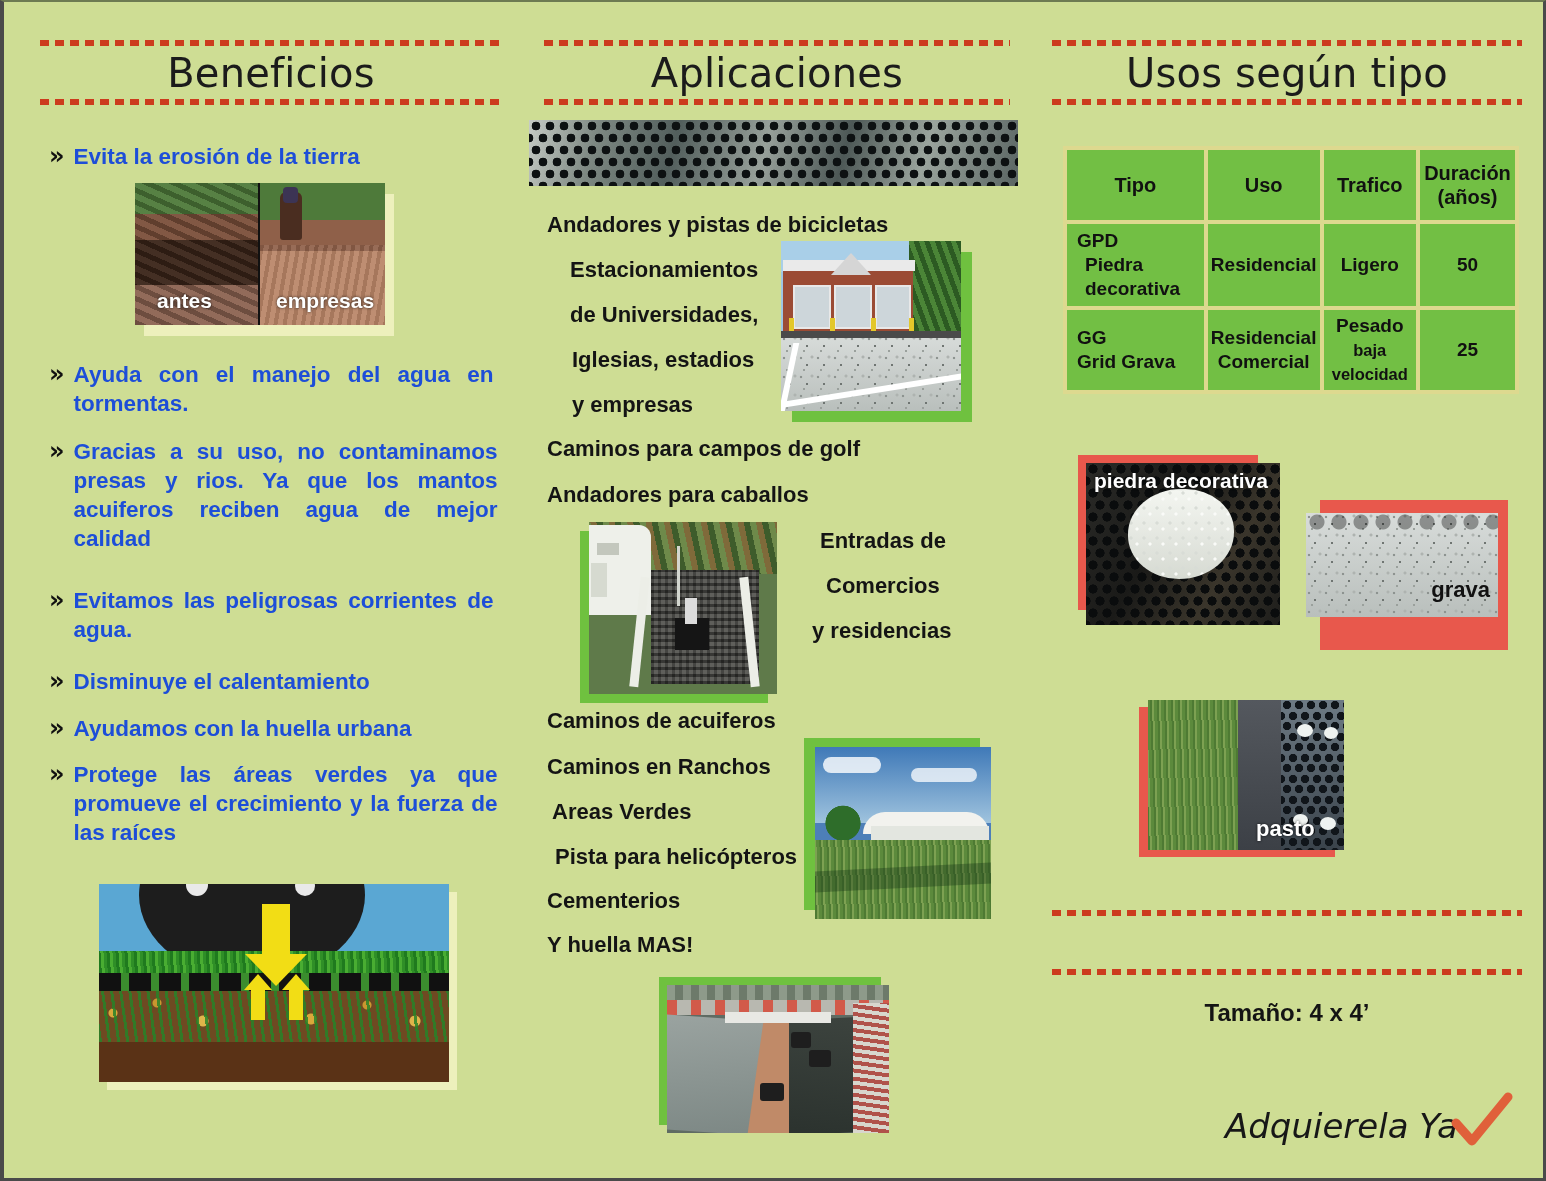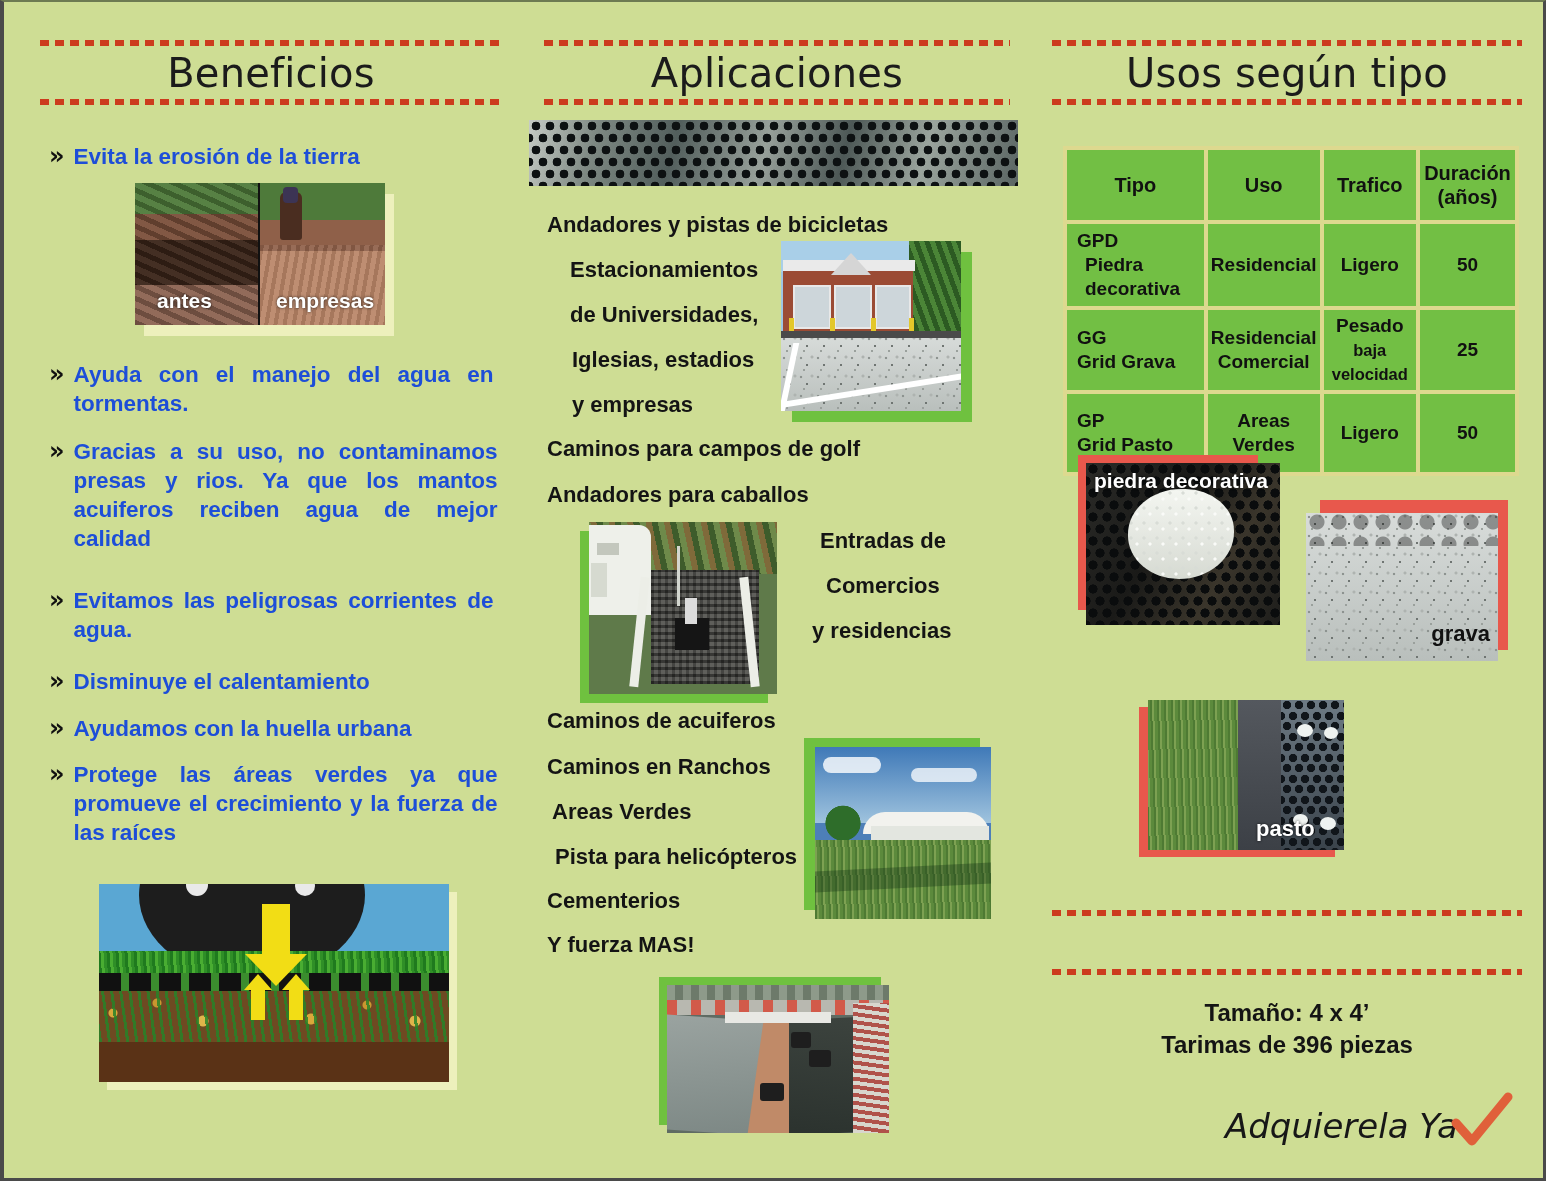--- a/index.html
+++ b/index.html
@@ -226,21 +226,21 @@
   <div class="apptxt" style="left:566px;top:290px;">de Universidades,</div>
   <div class="apptxt" style="left:568px;top:335px;">Iglesias, estadios</div>
   <div class="apptxt" style="left:568px;top:380px;">y  empresas</div>
   <div class="apptxt" style="left:543px;top:424px;">Caminos para campos de golf</div>
   <div class="apptxt" style="left:543px;top:470px;">Andadores para caballos</div>
   <div class="apptxt" style="left:543px;top:696px;">Caminos de acuiferos</div>
   <div class="apptxt" style="left:543px;top:742px;">Caminos en Ranchos</div>
   <div class="apptxt" style="left:548px;top:787px;">Areas Verdes</div>
   <div class="apptxt" style="left:551px;top:832px;">Pista para helicópteros</div>
   <div class="apptxt" style="left:543px;top:876px;">Cementerios</div>
-  <div class="apptxt" style="left:543px;top:920px;">Y fuerza MAS!</div>
+  <div class="apptxt" style="left:543px;top:920px;">Y huella MAS!</div>
 
   <div class="apptxt" style="left:816px;top:516px;">Entradas de</div>
   <div class="apptxt" style="left:822px;top:561px;">Comercios</div>
   <div class="apptxt" style="left:808px;top:606px;">y  residencias</div>
 
   <div class="shadow" style="left:788px;top:250px;width:180px;height:170px;background:#6fc13f;"></div>
   <div class="photo" style="left:777px;top:239px;width:180px;height:170px;background:#9fc6e2;">
     <div style="position:absolute;left:0;top:0;width:100%;height:18%;background:#a9cfe8;"></div>
     <div style="position:absolute;left:128px;top:0;width:52px;height:62%;
          background:repeating-linear-gradient(70deg,#2c5a22 0 5px,#4b8537 5px 10px);"></div>
@@ -346,50 +346,41 @@
       <td>
         <div>Residencial</div>
         <div>Comercial</div>
       </td>
       <td>
         <div>Pesado</div>
         <div class="small" style="font-size:16.5px;">baja velocidad</div>
       </td>
       <td>25</td>
     </tr>
-    <tr>
-      <td class="lft" style="height:70px;">
-        <div>GP</div>
-        <div>Grid Pasto</div>
-      </td>
-      <td>Areas Verdes</td>
-      <td>Ligero</td>
-      <td>50</td>
-    </tr>
   </tbody>
     </table>
 
   <div class="shadow" style="left:1074px;top:453px;width:180px;height:155px;background:#e8584c;"></div>
   <div class="photo honey" style="left:1082px;top:461px;width:194px;height:162px;background-color:#17191a;
               background-image:radial-gradient(circle at 7px 6px,#0a0c0d 4.4px,rgba(0,0,0,0) 4.8px),
                                radial-gradient(circle at 0 18px,#0a0c0d 4.4px,rgba(0,0,0,0) 4.8px),
                                radial-gradient(circle at 14px 18px,#0a0c0d 4.4px,rgba(0,0,0,0) 4.8px),
                                linear-gradient(120deg,#2b2b28,#1a1a18 40%,#3a352b 70%,#1d1d1b);
               background-size:14px 24px,14px 24px,14px 24px,100% 100%;">
     <div style="position:absolute;left:42px;top:26px;width:106px;height:90px;border-radius:50% 46% 52% 48%;
          background:radial-gradient(circle at 40% 35%,#ffffff,#e3e6e0 60%,#c9cdc6 100%);
          background-image:radial-gradient(circle at 3px 4px,#d8dcd6 1.4px,rgba(0,0,0,0) 1.8px),
                           radial-gradient(circle at 9px 10px,#fafbf8 1.4px,rgba(0,0,0,0) 1.8px),
                           linear-gradient(#f4f6f1,#d6dad2);
          background-size:13px 15px,13px 15px,100% 100%;"></div>
     <span class="cap" style="left:8px;top:6px;font-size:21px;">piedra decorativa</span>
   </div>
 
   <div class="shadow" style="left:1316px;top:498px;width:188px;height:150px;background:#e8584c;"></div>
-  <div class="photo gravel" style="left:1302px;top:511px;width:192px;height:148px;">
+  <div class="photo gravel" style="left:1302px;top:511px;width:192px;height:104px;">
     <div style="position:absolute;left:0;top:0;width:100%;height:22%;
          background-image:radial-gradient(circle at 11px 9px,rgba(0,0,0,.35) 7px,rgba(0,0,0,0) 8px);
          background-size:22px 22px;"></div>
     <span class="cap dark" style="right:8px;bottom:14px;font-size:22px;">grava</span>
   </div>
 
   <div class="shadow" style="left:1135px;top:705px;width:196px;height:150px;background:#e8584c;"></div>
   <div class="photo" style="left:1144px;top:698px;width:196px;height:150px;background:#4d5a52;">
     <div class="grassT" style="position:absolute;left:0;top:0;width:46%;height:100%;"></div>
     <div style="position:absolute;left:46%;top:0;width:22%;height:100%;
@@ -405,20 +396,19 @@
     <div style="position:absolute;left:90%;top:18%;width:14px;height:12px;background:#eef2f0;border-radius:50%;"></div>
     <div style="position:absolute;left:74%;top:76%;width:15px;height:12px;background:#eef2f0;border-radius:50%;"></div>
     <div style="position:absolute;left:88%;top:78%;width:16px;height:13px;background:#eef2f0;border-radius:50%;"></div>
     <span class="cap" style="left:108px;bottom:8px;font-size:22px;">pasto</span>
   </div>
 
   <div class="dash" style="left:1048px;top:908px;width:470px;"></div>
   <div class="dash" style="left:1048px;top:967px;width:470px;"></div>
 
   <div class="pres-line" style="left:1048px;top:997px;width:470px;">Tamaño: 4 x 4’</div>
-  <div class="pres-line" style="left:1048px;top:1029px;width:470px;">Tarimas de 396  piezas</div>
 
   <div class="cta" style="left:1221px;top:1104px;">Adquierela Ya</div>
   <svg style="position:absolute;left:1444px;top:1085px;width:66px;height:66px;" viewBox="0 0 66 66">
     <path d="M8 36 L24 54 L60 10" fill="none" stroke="#e0603a" stroke-width="9" stroke-linecap="round" stroke-linejoin="round"></path>
   </svg>
 
 </div>
 
 </body></html>

